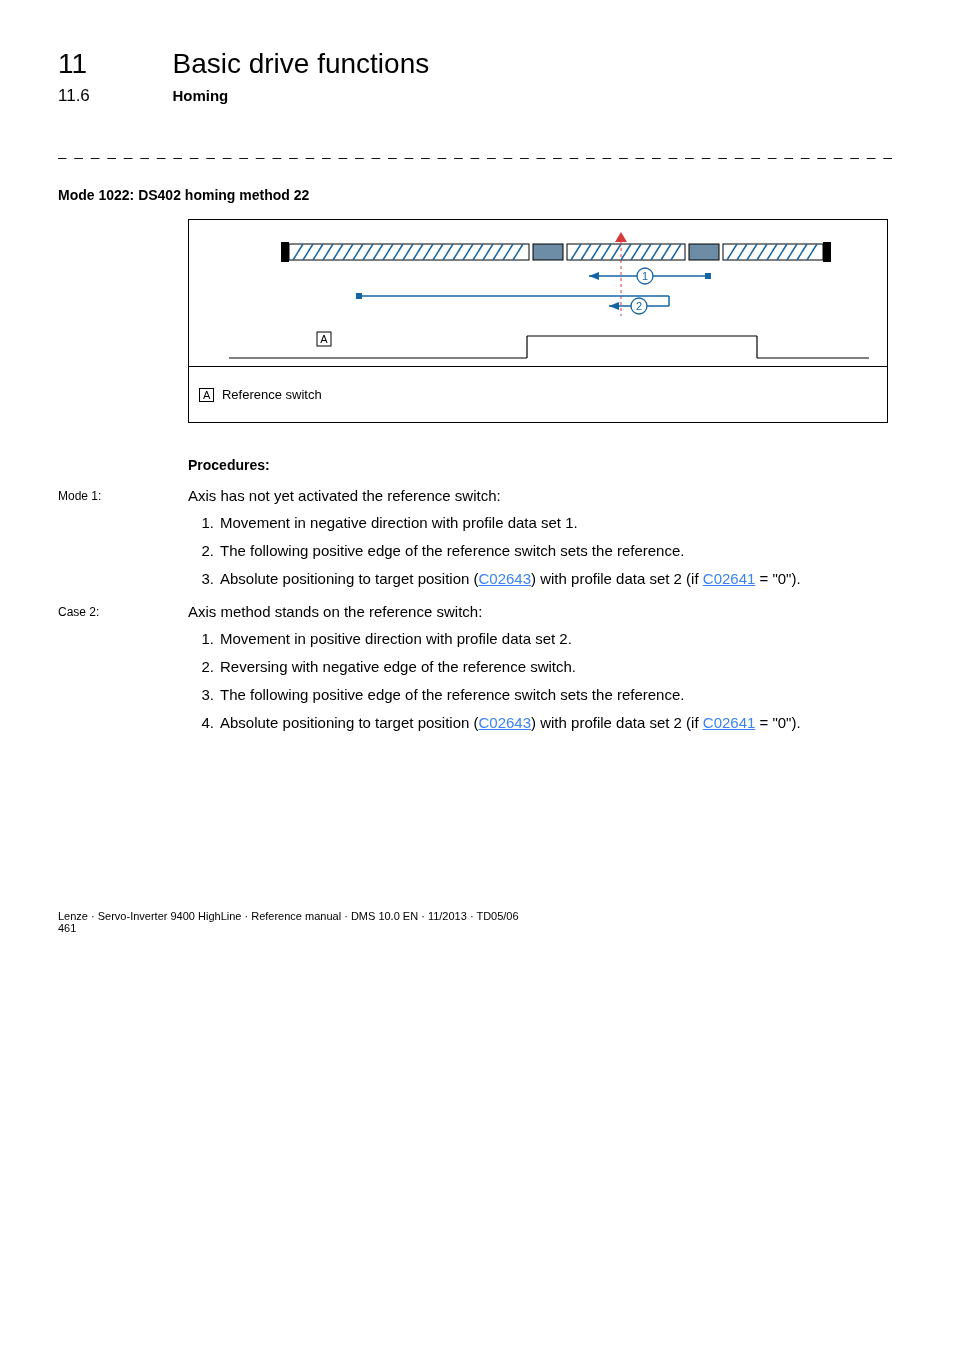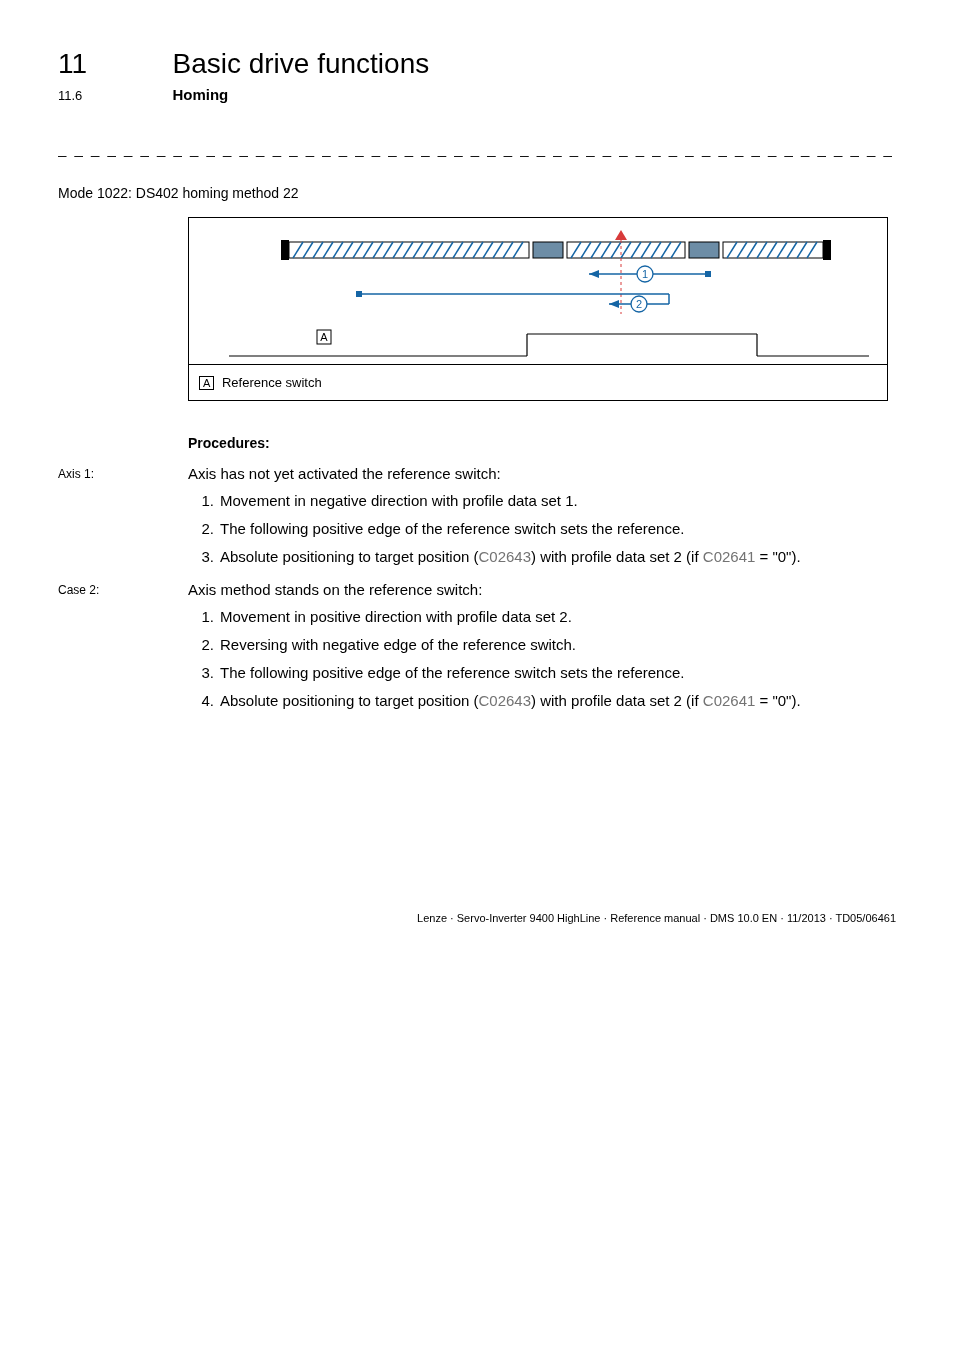--- a/index.html
+++ b/index.html
@@ -24,57 +24,57 @@
   }
   .chapter-title {
     font-size: 28px;
     font-weight: 400;
     display: inline-block;
   }
   .section-row {
     margin-top: 6px;
   }
   .section-num {
-    font-size: 13px;
+    font-size: 17px;
     display: inline-block;
     width: 110px;
   }
   .section-title {
     font-size: 15px;
     display: inline-block;
     font-weight: bold;
   }
   .dash-line {
     margin-top: 36px;
     letter-spacing: 2px;
     color: #000;
     font-size: 15px;
     white-space: nowrap;
     overflow: hidden;
   }
   .mode-heading {
     font-size: 14px;
-    font-weight: 400;
+    font-weight: 700;
     margin-top: 28px;
   }
   .figure-wrap {
     margin-top: 16px;
     margin-left: 130px;
     width: 700px;
   }
   .figure-outer {
     border: 1px solid #000;
     padding: 0;
   }
   .figure-svg {
     display: block;
   }
   .figure-legend {
     border-top: 1px solid #000;
-    padding: 10px 10px;
+    padding: 20px 10px;
     font-size: 13px;
   }
   .legend-box {
     display: inline-block;
     border: 1px solid #000;
     padding: 0 3px;
     font-size: 11px;
     line-height: 12px;
     margin-right: 4px;
   }
@@ -105,31 +105,33 @@
     font-size: 15px;
     margin-bottom: 6px;
     line-height: 1.45;
   }
   .numlist-num {
     width: 26px;
     text-align: right;
     padding-right: 6px;
   }
   .link {
-    color: #737373;
+    color: #3b82f6;
+    text-decoration: underline;
   }
   .footer {
     position: absolute;
-    bottom: 36px;
+    bottom: 26px;
     left: 58px;
     right: 58px;
     font-size: 11px;
     display: flex;
     justify-content: flex-end;
     color: #000;
+    flex-direction: column;
   }
 </style>
 </head>
 <body>
 
 <div class="page">
   <div>
     <span class="chapter-num">11</span>
     <span class="chapter-title">Basic drive functions</span>
   </div>
@@ -238,21 +240,21 @@
         <span class="legend-box">A</span>
         <span>Reference switch</span>
       </div>
     </div>
   </div>
 
   <div class="procedures">Procedures:</div>
 
   <div id="cases">
       <div class="case-row">
-        <div class="case-label">Axis 1:</div>
+        <div class="case-label">Mode 1:</div>
         <div class="case-intro">Axis has not yet activated the reference switch:</div>
       </div>
       <div class="numlist">
         <div class="numlist-item">
           <div class="numlist-num">1.</div>
           <div>Movement in negative direction with profile data set 1.</div>
         </div>
         <div class="numlist-item">
           <div class="numlist-num">2.</div>
           <div>The following positive edge of the reference switch sets the reference.</div>

